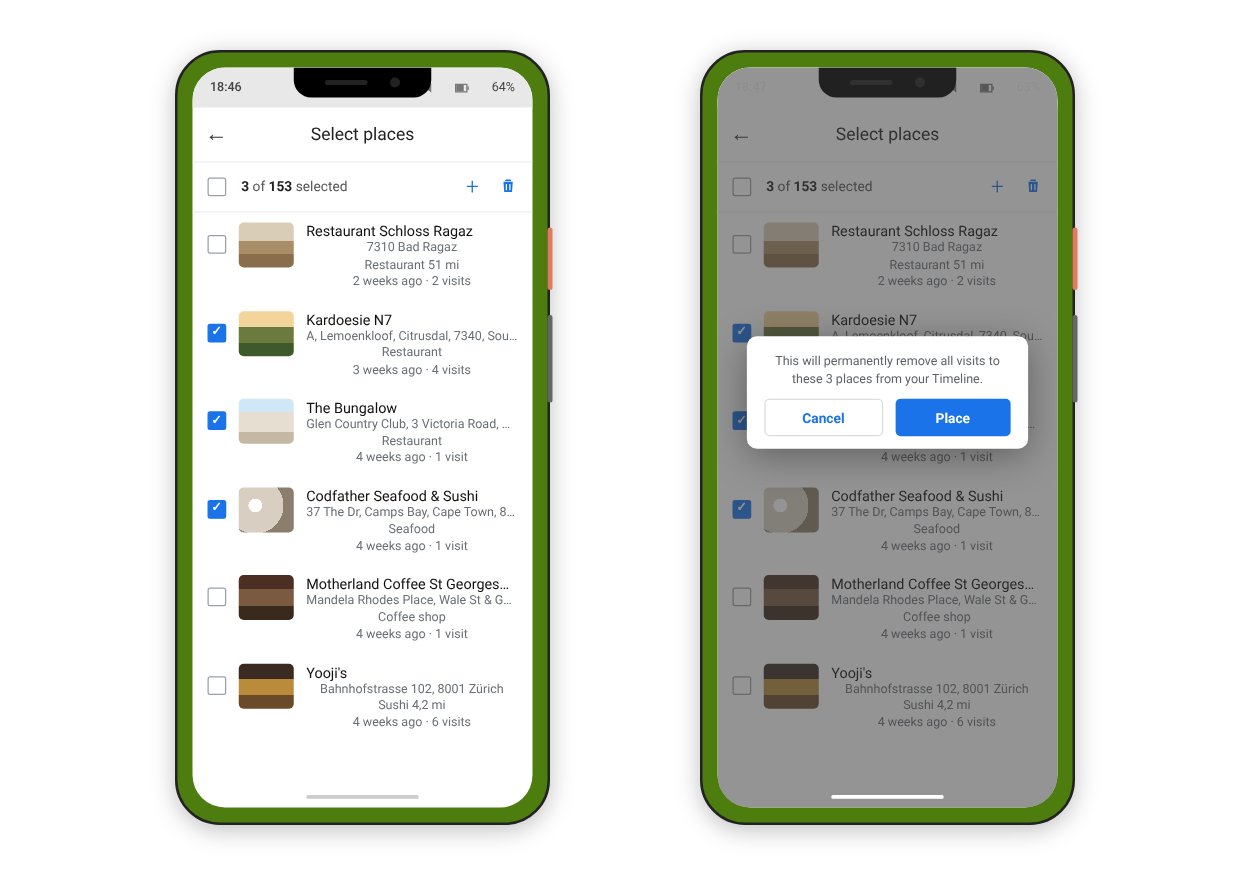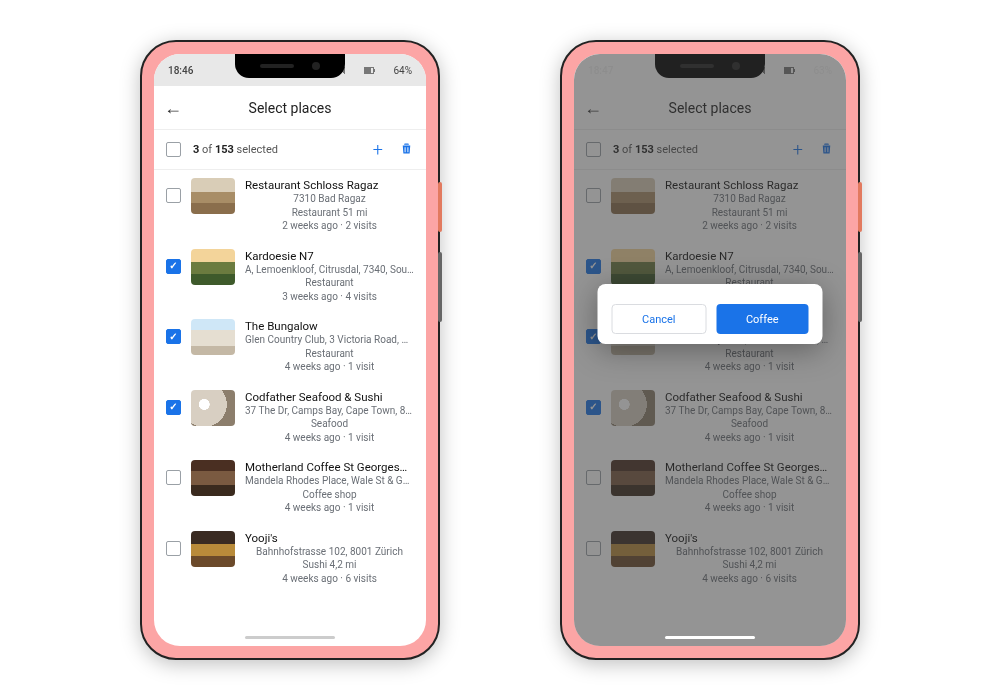--- a/index.html
+++ b/index.html
@@ -1,20 +1,20 @@
 <!DOCTYPE html>
 <html><head>
 <meta charset="utf-8">
 <style>
   * { box-sizing: border-box; margin: 0; padding: 0; }
   html, body { width: 1000px; height: 700px; background: #fff; font-family: -apple-system, Roboto, Arial, sans-serif; }
   .stage { display: flex; gap: 120px; justify-content: center; align-items: center; width: 100%; height: 100%; padding: 30px 0; }
 
   .phone {
-    width: 300px; height: 620px; background: #fca5a5; border-radius: 36px;
+    width: 300px; height: 620px; background: #4d7c0f; border-radius: 36px;
     position: relative; box-shadow: 0 4px 20px rgba(0,0,0,.25);
     border: 2px solid #222;
   }
   .phone::before { 
     content:""; position:absolute; inset:-3px; border-radius:38px;
     background: linear-gradient(90deg, rgba(0,0,0,.1), rgba(0,0,0,.1));
     z-index:-1;
   }
   .power-btn { position:absolute; right:-4px; top:140px; width:4px; height:50px; background:#e27a5f; border-radius:2px; }
   .vol-btn { position:absolute; right:-4px; top:210px; width:4px; height:70px; background:#666; border-radius:2px; }
@@ -96,21 +96,21 @@
   .overlay.dim { background: rgba(60,60,60,.55); }
 
   .dialog {
     position:absolute; left:50%; top:44%; transform:translate(-50%,-50%);
     width: 225px; background:#fff; border-radius:8px; padding: 14px 14px 10px;
     box-shadow: 0 6px 30px rgba(0,0,0,.35);
   }
   .dialog h3 { font-size:12.5px; font-weight:600; text-align:center; color:#202124; margin-bottom:8px; line-height:1.35; }
   .dialog p { font-size:10px; color:#5f6368; text-align:center; line-height:1.4; margin-bottom:8px; }
   .dialog .btns { display:flex; gap:10px; margin-top:6px; }
-  .dialog .btn { flex:1; height:30px; border-radius:4px; display:flex; align-items:center; justify-content:center; font-size:11px; font-weight:400; }
+  .dialog .btn { flex:1; height:30px; border-radius:4px; display:flex; align-items:center; justify-content:center; font-size:11px; font-weight:700; }
   .btn.cancel { border:1px solid #dadce0; color:#1a73e8; background:#fff; }
   .btn.primary { background:#1a73e8; color:#fff; }
 
   .navbar {
     height: 18px; display:flex; align-items:center; justify-content:center;
   }
   .navpill { width:90px; height:3px; background:#ccc; border-radius:2px; }
   .phone2 .navpill { background:#fff; position:relative; z-index:5; }
 
   .phone2 .statusbar { color:#f0f0f0; }
@@ -330,23 +330,24 @@
             </div>
           </div>
         </div>
 
       <div class="navbar">
           <div class="navpill"></div>
         </div>
 
       <div class="overlay dim">
         <div class="dialog">
+          <p>This will permanently remove all visits to these 3 places from your Timeline.</p>
           <div class="btns">
             <div class="btn cancel">Cancel</div>
-            <div class="btn primary">Coffee</div>
+            <div class="btn primary">Place</div>
           </div>
         </div>
       </div>
 
     </div>
   </div>
 
 </div>
 
 </body></html>

